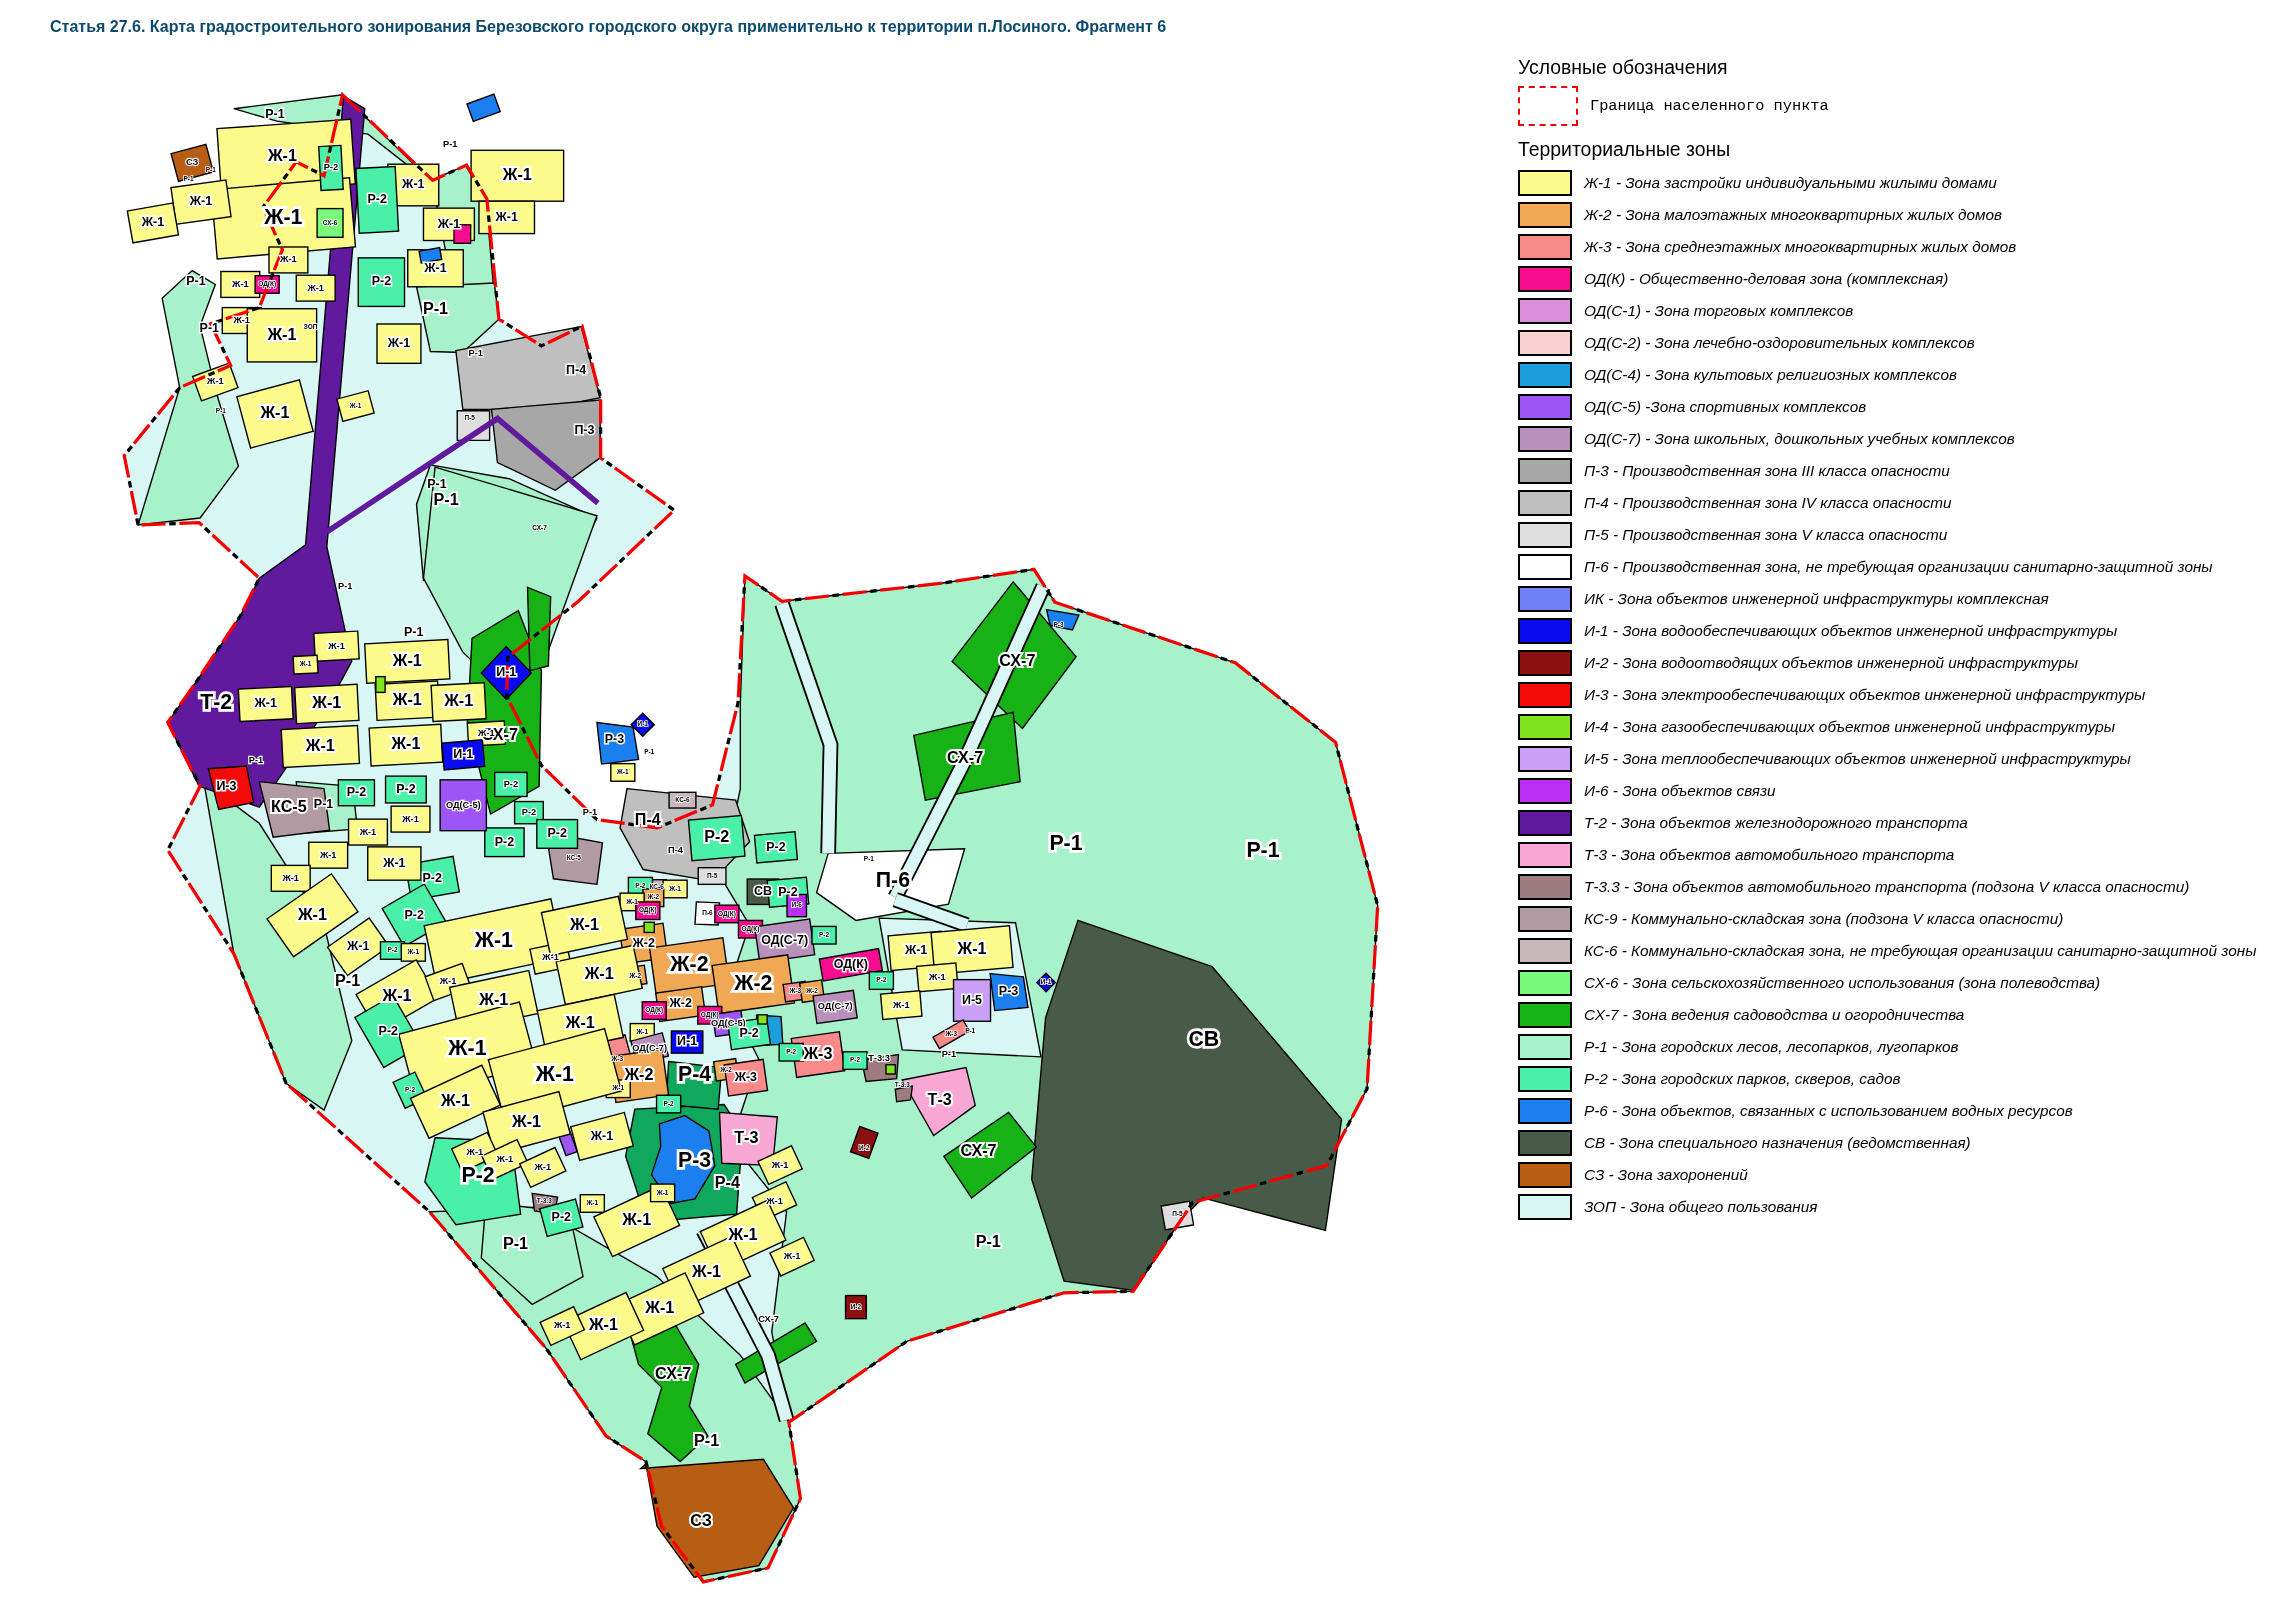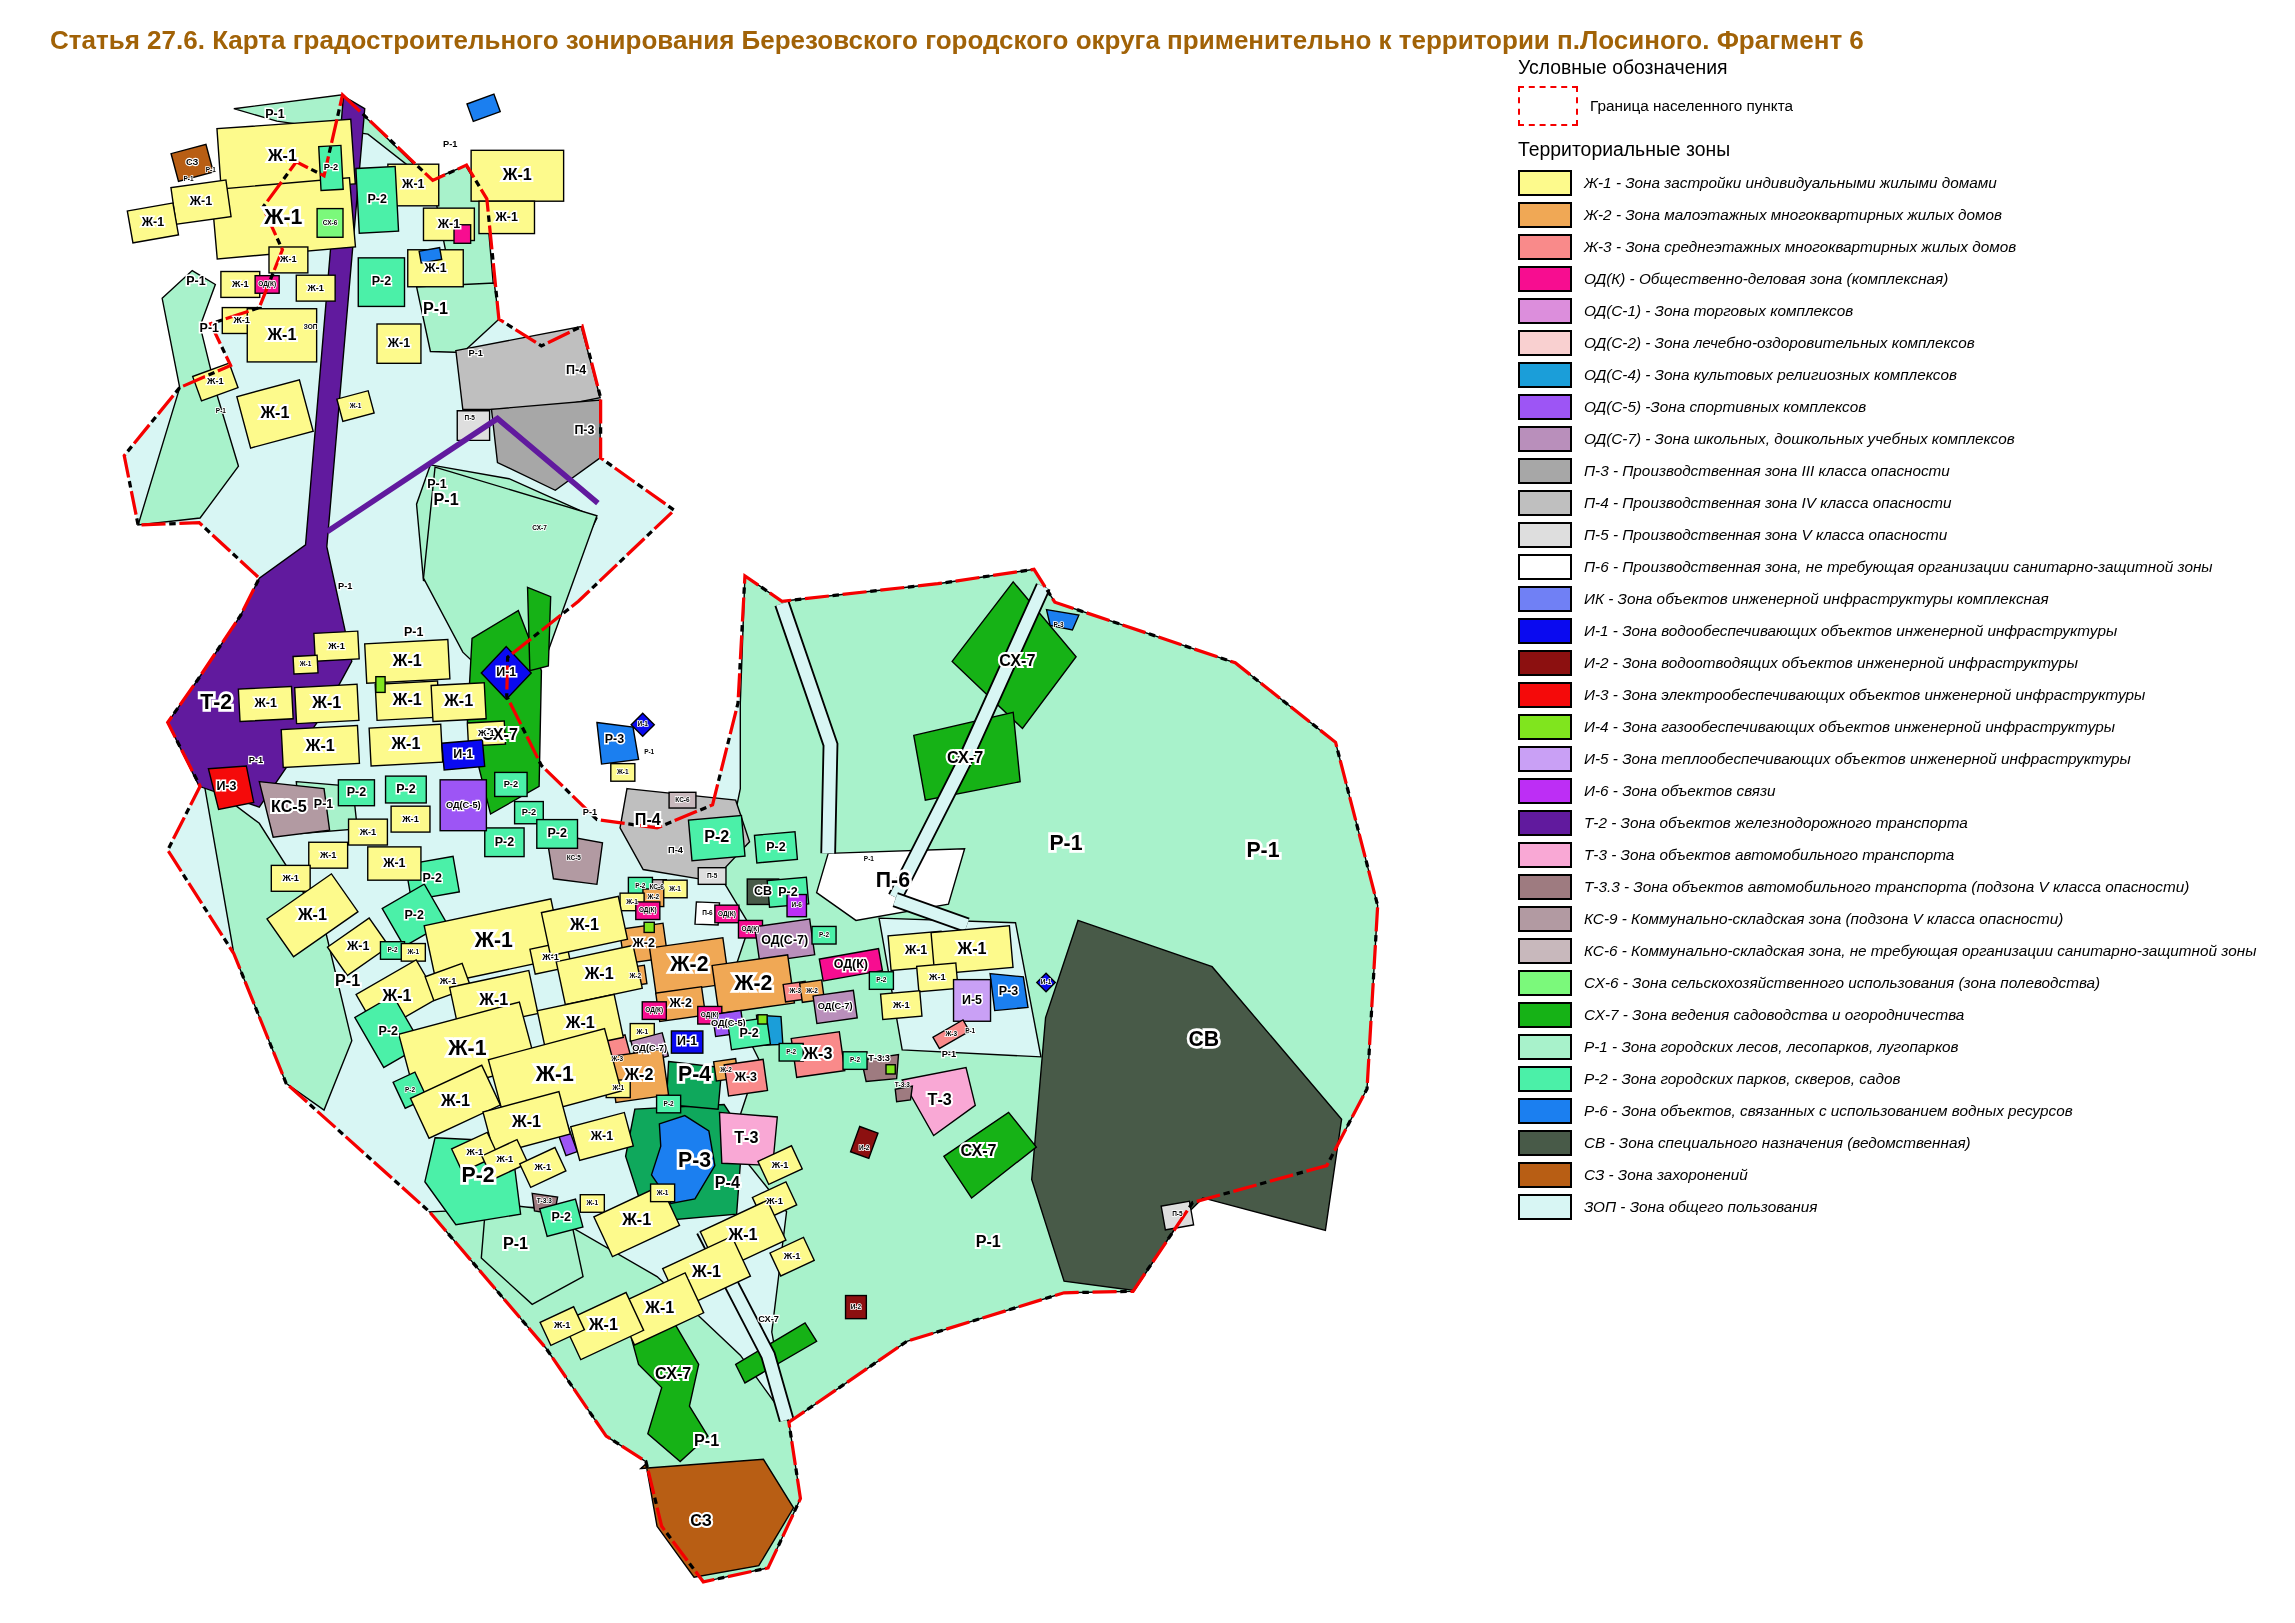--- a/index.html
+++ b/index.html
@@ -1,23 +1,23 @@
 <!DOCTYPE html>
 <html style="font-size:7.4px"><head>
 <meta charset="utf-8">
 <style>
   html,body{margin:0;padding:0;background:#fff;}
   body{width:2295px;height:1623px;position:relative;font-family:"Liberation Sans",sans-serif;overflow:hidden;}
-  #title{position:absolute;left:50px;top:25px;font-size:26px;font-weight:bold;color:#a16207;white-space:nowrap;}
+  #title{position:absolute;left:50px;top:18px;font-size:16px;font-weight:bold;color:#0c4a6e;white-space:nowrap;}
   #map-svg{position:absolute;left:0;top:0;}
   #legend{position:absolute;left:1518px;top:56px;width:768px;}
   .lg-header{font-size:19.4px;color:#000;margin:0 0 6.5px 0;}
   #legend-boundary{display:flex;align-items:center;margin:4.6px 0 12px 0;}
   #legend-boundary .sym{width:56px;height:36px;border:2.8px dashed #f50000;margin-right:12px;flex:0 0 auto;}
-  #legend-boundary .lbl{font-size:15.3px;}
+  #legend-boundary .lbl{font-size:15.3px;font-family:Liberation Mono, monospace;}
   .lg-row{display:flex;align-items:center;height:32px;}
   .lg-row .sw{width:54px;height:26px;border:2.3px solid #000;box-sizing:border-box;margin-right:12px;flex:0 0 auto;}
   .lg-row .lb{font-size:15.3px;white-space:nowrap;font-style:italic;}
 </style>
 </head>
 <body>
 
 <div id="title">Статья 27.6. Карта градостроительного зонирования Березовского городского округа применительно к территории п.Лосиного. Фрагмент 6</div>
 
 <svg id="map-svg" width="1550" height="1623" viewBox="0 0 3350 3509" xmlns="http://www.w3.org/2000/svg">

